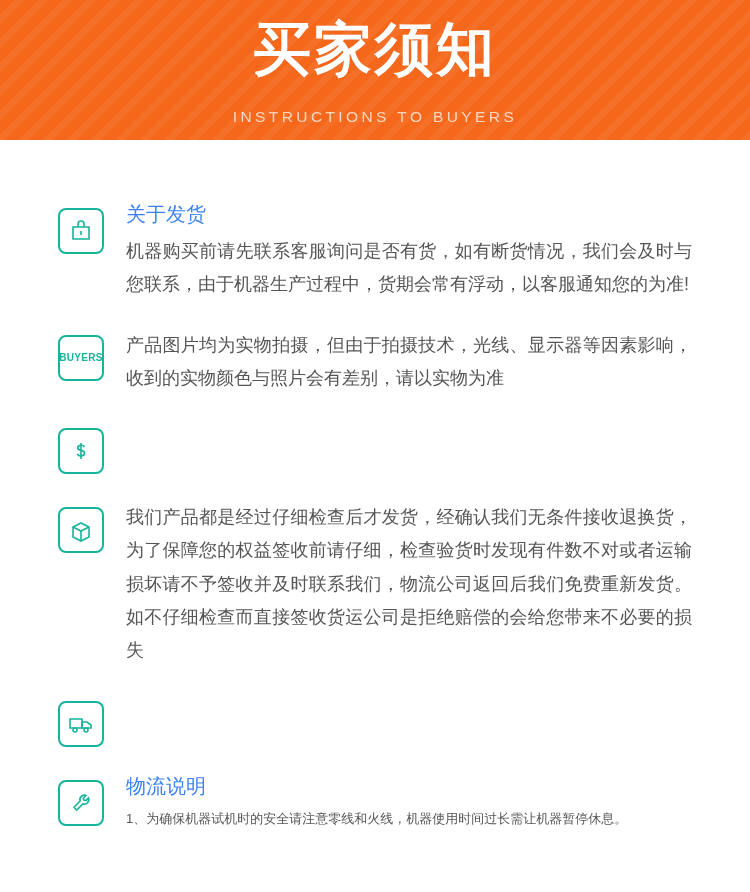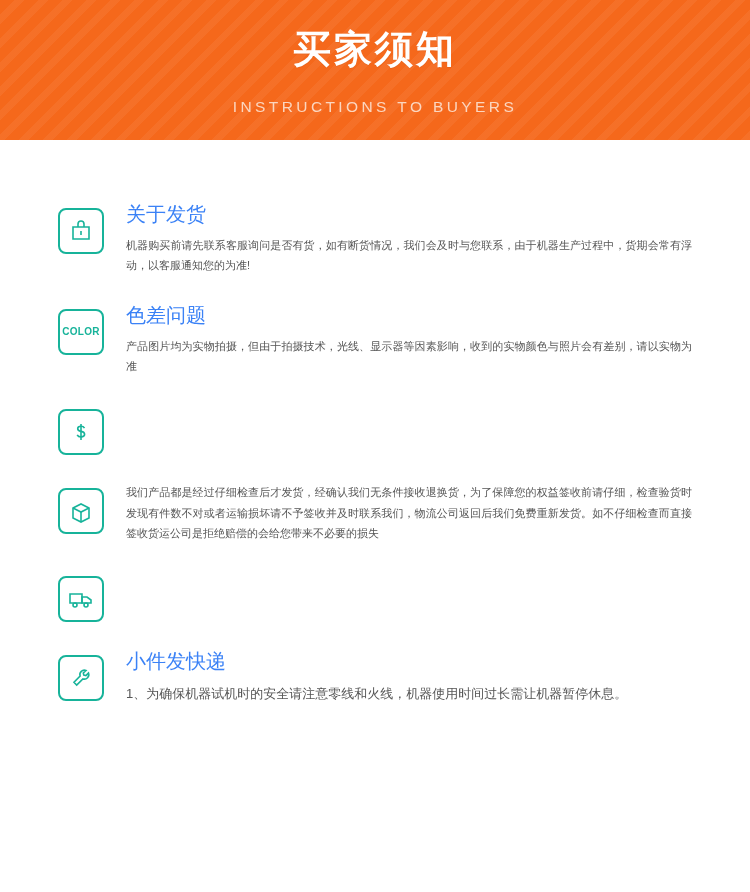--- a/index.html
+++ b/index.html
@@ -42,21 +42,21 @@
     position: relative;
     width: 100%;
     height: 100%;
     display: flex;
     flex-direction: column;
     align-items: center;
     justify-content: center;
   }
   .banner-title {
     color: #ffffff;
-    font-size: 38px;
+    font-size: 58px;
     font-weight: bold;
     letter-spacing: 3px;
     line-height: 1;
     margin-top: 6px;
     text-shadow: 0 1px 0 rgba(0,0,0,0.05);
   }
   .banner-sub {
     margin-top: 30px;
     color: #fbd6c0;
     font-size: 15.5px;
@@ -99,21 +99,21 @@
     min-width: 0;
   }
   .sec-title {
     font-size: 20px;
     color: #3b82f6;
     font-weight: normal;
     line-height: 1.2;
     margin: 0 0 9px 0;
   }
   .sec-text {
-    font-size: 11px;
+    font-size: 18px;
     color: #555555;
     line-height: 1.85;
     margin: 0;
     text-align: justify;
   }
   .sec-list {
     margin: 0;
     padding: 0;
     list-style: none;
   }
@@ -148,24 +148,23 @@
         </svg>
       </div>
       <div class="sec-body">
         <h3 class="sec-title">关于发货</h3>
         <p class="sec-text">机器购买前请先联系客服询问是否有货，如有断货情况，我们会及时与您联系，由于机器生产过程中，货期会常有浮动，以客服通知您的为准!</p>
       </div>
     </div>
 
     <div class="section">
       <div class="icon-box">
-        <span class="icon-text">COLOR</span>
-      </div>
-      <div class="sec-body">
-        <h3 class="sec-title">色差问题</h3>
+        <span class="icon-text">BUYERS</span>
+      </div>
+      <div class="sec-body">
         <p class="sec-text">产品图片均为实物拍摄，但由于拍摄技术，光线、显示器等因素影响，收到的实物颜色与照片会有差别，请以实物为准</p>
       </div>
     </div>
 
     <div class="section">
       <div class="icon-box">
         <svg width="24" height="24" viewBox="0 0 24 24" fill="none" stroke="#17b39a" stroke-width="1.6">
           <path d="M12 4v16"></path>
           <path d="M15.5 8.2c-.6-1.2-1.9-1.9-3.5-1.9-2 0-3.3 1-3.3 2.4 0 1.5 1.2 2.2 3.4 2.7 2.3.5 3.5 1.3 3.5 2.9 0 1.6-1.4 2.6-3.6 2.6-1.8 0-3.2-.8-3.8-2.1"></path>
         </svg>
@@ -196,21 +195,21 @@
       </div>
     </div>
 
     <div class="section">
       <div class="icon-box">
         <svg width="24" height="24" viewBox="0 0 24 24" fill="none" stroke="#17b39a" stroke-width="1.6">
           <path d="M17 4.5a4.5 4.5 0 0 0-5.9 5.6L5 16.3 7.7 19l6.2-6.1a4.5 4.5 0 0 0 5.6-5.9l-2.6 2.6-2.1-.5-.5-2.1z"></path>
         </svg>
       </div>
       <div class="sec-body">
-        <h3 class="sec-title">小件发快递</h3>
+        <h3 class="sec-title">物流说明</h3>
         <ul class="sec-list">
           <li>1、为确保机器试机时的安全请注意零线和火线，机器使用时间过长需让机器暂停休息。</li>
 
         </ul>
       </div>
     </div>
 
   </div>
 </div>
 

